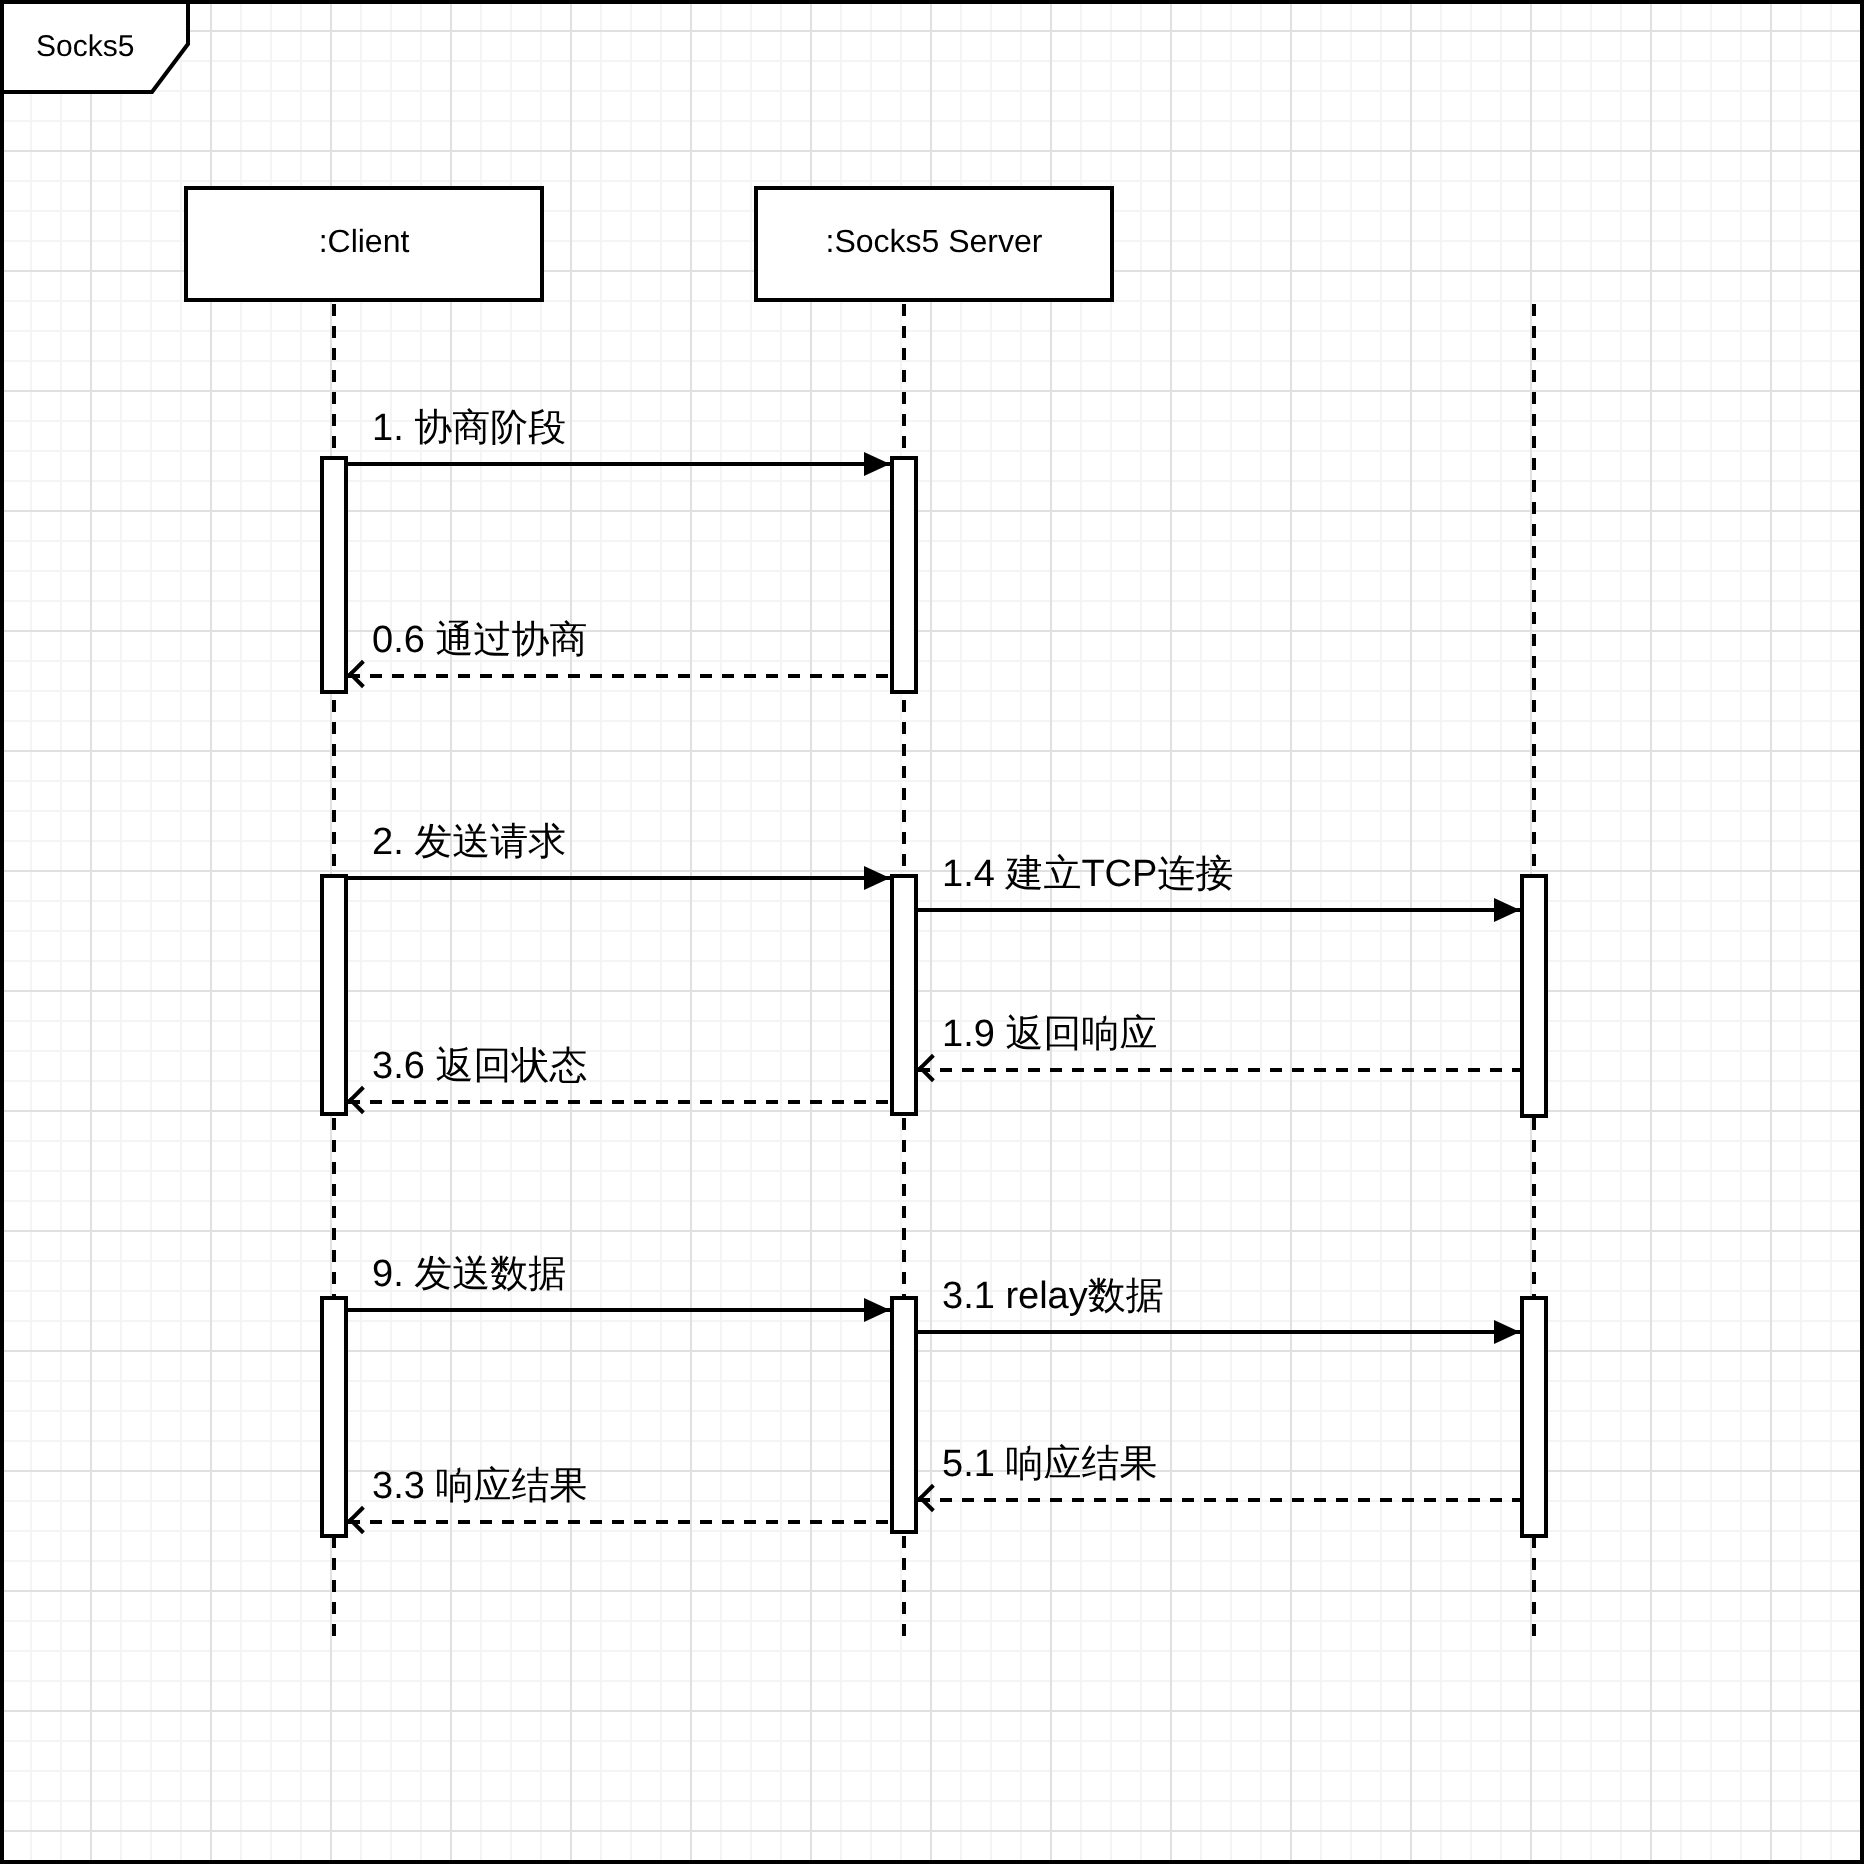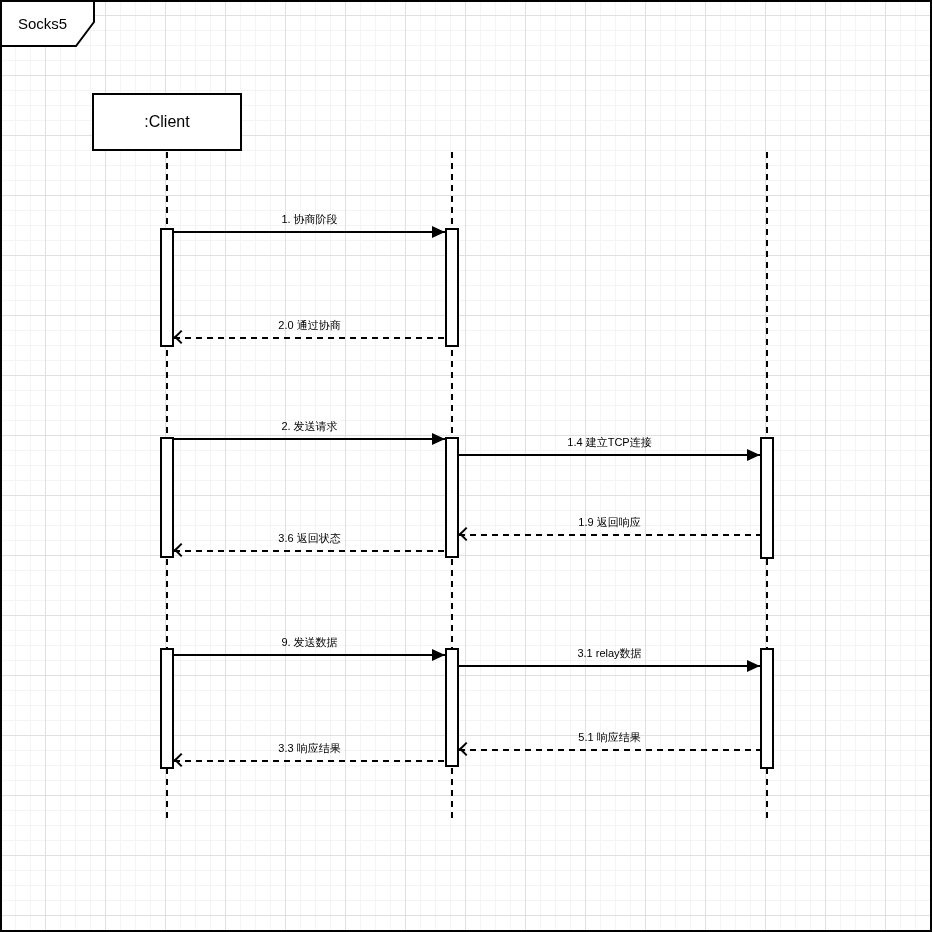--- a/index.html
+++ b/index.html
@@ -24,21 +24,21 @@
   }
 
   .frame-tab-svg { position: absolute; left: -2px; top: -2px; }
   .frame-tab-label {
     position: absolute; left: 16px; top: 11px;
     font-size: 15px; line-height: 22px;
   }
 
   .actor-box {
     position: absolute;
-    width: 150px; height: 58px; top: 91px;
+    width: 180px; height: 58px; top: 91px;
     background: #ffffff;
     border: 2px solid #000000;
     display: flex; align-items: center; justify-content: center;
     font-size: 16px;
     z-index: 3;
   }
 
   .lifeline {
     position: absolute;
     width: 2px; top: 150px; height: 670px;
@@ -49,22 +49,22 @@
   .activation {
     position: absolute;
     width: 14px;
     background: #ffffff;
     border: 2px solid #000000;
     z-index: 2;
   }
 
   .message { position: absolute; height: 0; z-index: 4; }
   .msg-label {
-    position: absolute; left: 0; right: 0; bottom: 5px;
-    text-align: center; font-size: 11px; line-height: 1.25;
+    position: absolute; left: 12px; right: 0; bottom: 5px;
+    font-size: 19px; line-height: 1.25;
     white-space: nowrap;
   }
   .msg-line { position: absolute; left: 0; right: 0; top: -1px; height: 2px; }
   .msg-line.solid { background: #000000; }
   .msg-line.dashed {
     background-image: repeating-linear-gradient(to right, #000 0, #000 6px, transparent 6px, transparent 11px);
   }
   .head-filled-right {
     position: absolute; right: 0; top: -6px;
     width: 0; height: 0;
@@ -91,40 +91,43 @@
   </svg>
   <div class="frame-tab-label">Socks5</div>
 
   <div class="lifeline" style="left:164px;"></div>
   <div class="lifeline" style="left:449px;"></div>
   <div class="lifeline" style="left:764px;"></div>
 
   <div class="actor-box" style="left:90px;">
       <span>:Client</span>
     </div>
+  <div class="actor-box" style="left:375px;">
+      <span>:Socks5 Server</span>
+    </div>
 
   <div class="activation" style="left:158px; top:226px; height:119px;"></div>
   <div class="activation" style="left:443px; top:226px; height:119px;"></div>
 
   <div class="activation" style="left:158px; top:435px; height:121px;"></div>
   <div class="activation" style="left:443px; top:435px; height:121px;"></div>
   <div class="activation" style="left:758px; top:435px; height:122px;"></div>
 
   <div class="activation" style="left:158px; top:646px; height:121px;"></div>
   <div class="activation" style="left:443px; top:646px; height:119px;"></div>
   <div class="activation" style="left:758px; top:646px; height:121px;"></div>
 
   <div class="message" style="left:172px; top:230px; width:271px;">
     <div class="msg-label">1. 协商阶段</div>
     <div class="msg-line solid"></div>
     <div class="head-filled-right"></div>
   </div>
 
   <div class="message" style="left:172px; top:336px; width:271px;">
-    <div class="msg-label">2.0 通过协商</div>
+    <div class="msg-label">0.6 通过协商</div>
     <div class="msg-line dashed"></div>
     <div class="head-open-left"></div>
   </div>
 
   <div class="message" style="left:172px; top:437px; width:271px;">
     <div class="msg-label">2. 发送请求</div>
     <div class="msg-line solid"></div>
     <div class="head-filled-right"></div>
   </div>
 

